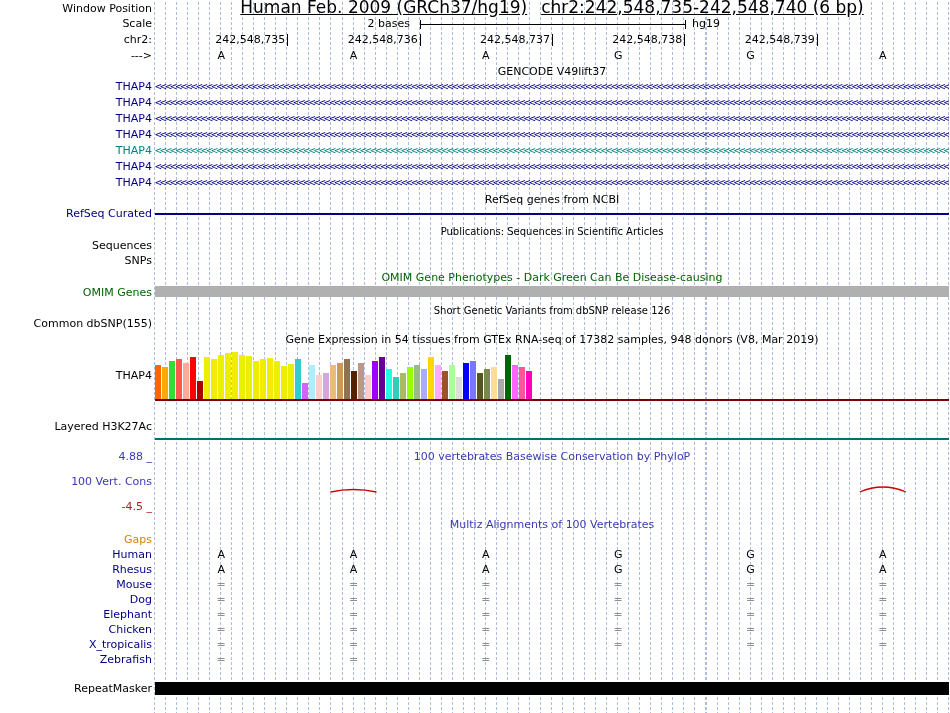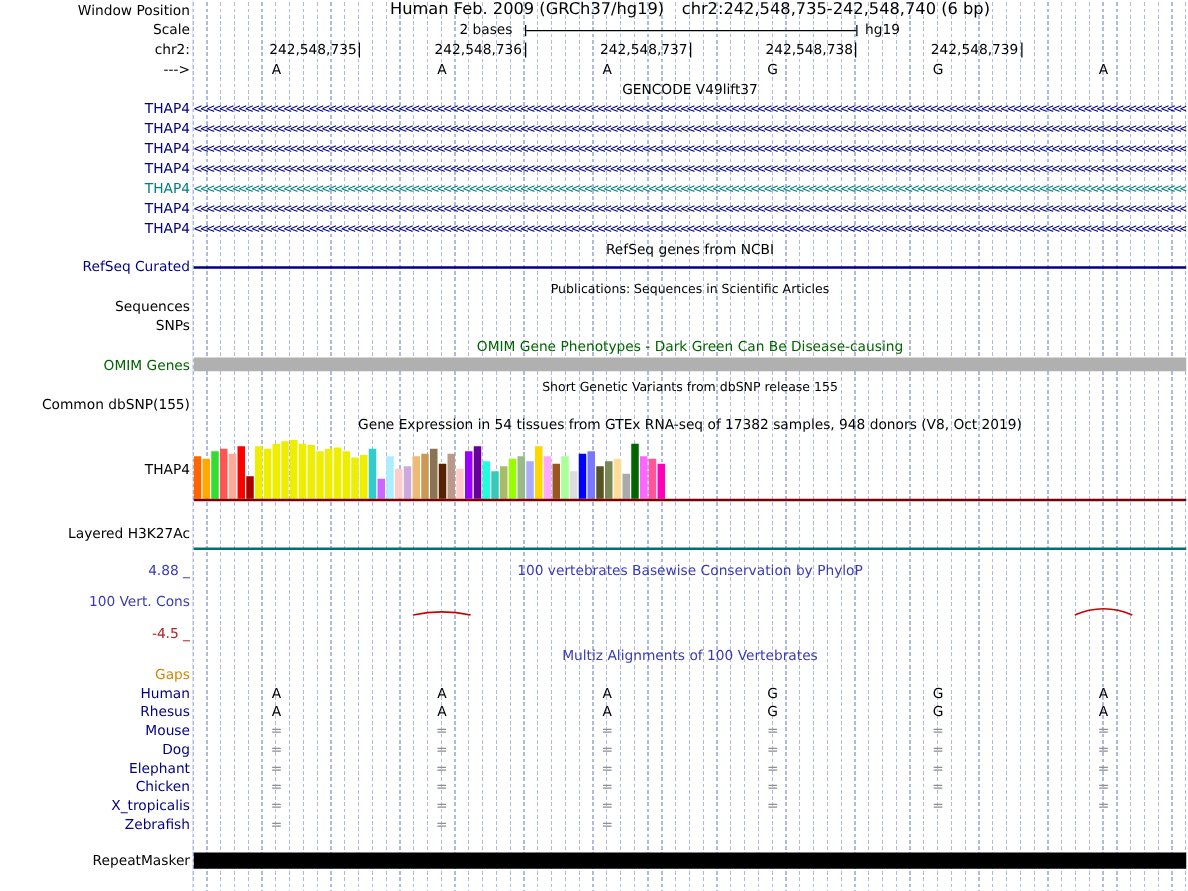--- a/index.html
+++ b/index.html
@@ -5,21 +5,21 @@
   html,body{margin:0;padding:0;background:#fff;}
   #page{position:relative;width:950px;height:713px;background:#fff;overflow:hidden;
         font-family:"DejaVu Sans","Liberation Sans",sans-serif;font-size:11px;color:#000;}
   #guides{position:absolute;left:154px;top:0;width:796px;height:713px;
     background-image:
       repeating-linear-gradient(to bottom,#fff 0px,#fff 2px,transparent 2px,transparent 5px),
       repeating-linear-gradient(to right,#AEBBDD 0px,#AEBBDD 1px,transparent 1px,transparent 11.03px);}
   .lab{position:absolute;right:798px;text-align:right;white-space:nowrap;line-height:13px;}
   .ct{position:absolute;left:155px;width:794px;text-align:center;white-space:nowrap;line-height:13px;}
   .s10{font-size:10px;}
-  .s12{font-size:13px;}
+  .s12{font-size:17px;text-decoration:underline;}
   .abs{position:absolute;}
 </style>
 </head>
 <body>
 
 <div id="page">
 
   <div id="guides"></div>
 
   <div class="lab" style="top:2px">Window Position</div>
@@ -77,24 +77,24 @@
   <div class="abs" style="left:155px;top:213px;width:794px;height:2px;background:#000080"></div>
 
   <div class="ct s10" style="top:225px">Publications: Sequences in Scientific Articles</div>
   <div class="lab" style="top:239px">Sequences</div>
   <div class="lab" style="top:254px">SNPs</div>
 
   <div class="ct" style="top:271px;color:#006400">OMIM Gene Phenotypes - Dark Green Can Be Disease-causing</div>
   <div class="lab" style="top:286px;color:#006400">OMIM Genes</div>
   <div class="abs" style="left:155px;top:286px;width:794px;height:11px;background:#B0B0B0"></div>
 
-  <div class="ct s10" style="top:304px">Short Genetic Variants from dbSNP release 155</div>
+  <div class="ct s10" style="top:304px">Short Genetic Variants from dbSNP release 126</div>
   <div class="lab" style="top:317px">Common dbSNP(155)</div>
 
-  <div class="ct" style="top:333px">Gene Expression in 54 tissues from GTEx RNA-seq of 17382 samples, 948 donors (V8, Oct 2019)</div>
+  <div class="ct" style="top:333px">Gene Expression in 54 tissues from GTEx RNA-seq of 17382 samples, 948 donors (V8, Mar 2019)</div>
   <div class="lab" style="top:369px">THAP4</div>
   <div id="gtex-bars">
       <div style="position: absolute; left: 155px; width: 6px; top: 365px; height: 34px; background: rgb(255, 102, 0);"></div>
       <div style="position: absolute; left: 162px; width: 6px; top: 367px; height: 32px; background: rgb(255, 170, 0);"></div>
       <div style="position: absolute; left: 169px; width: 6px; top: 361px; height: 38px; background: rgb(51, 221, 51);"></div>
       <div style="position: absolute; left: 176px; width: 6px; top: 359px; height: 40px; background: rgb(255, 85, 85);"></div>
       <div style="position: absolute; left: 183px; width: 6px; top: 363px; height: 36px; background: rgb(255, 170, 153);"></div>
       <div style="position: absolute; left: 190px; width: 6px; top: 357px; height: 42px; background: rgb(255, 0, 0);"></div>
       <div style="position: absolute; left: 197px; width: 6px; top: 381px; height: 18px; background: rgb(170, 0, 0);"></div>
       <div style="position: absolute; left: 204px; width: 6px; top: 357px; height: 42px; background: rgb(238, 238, 0);"></div>

